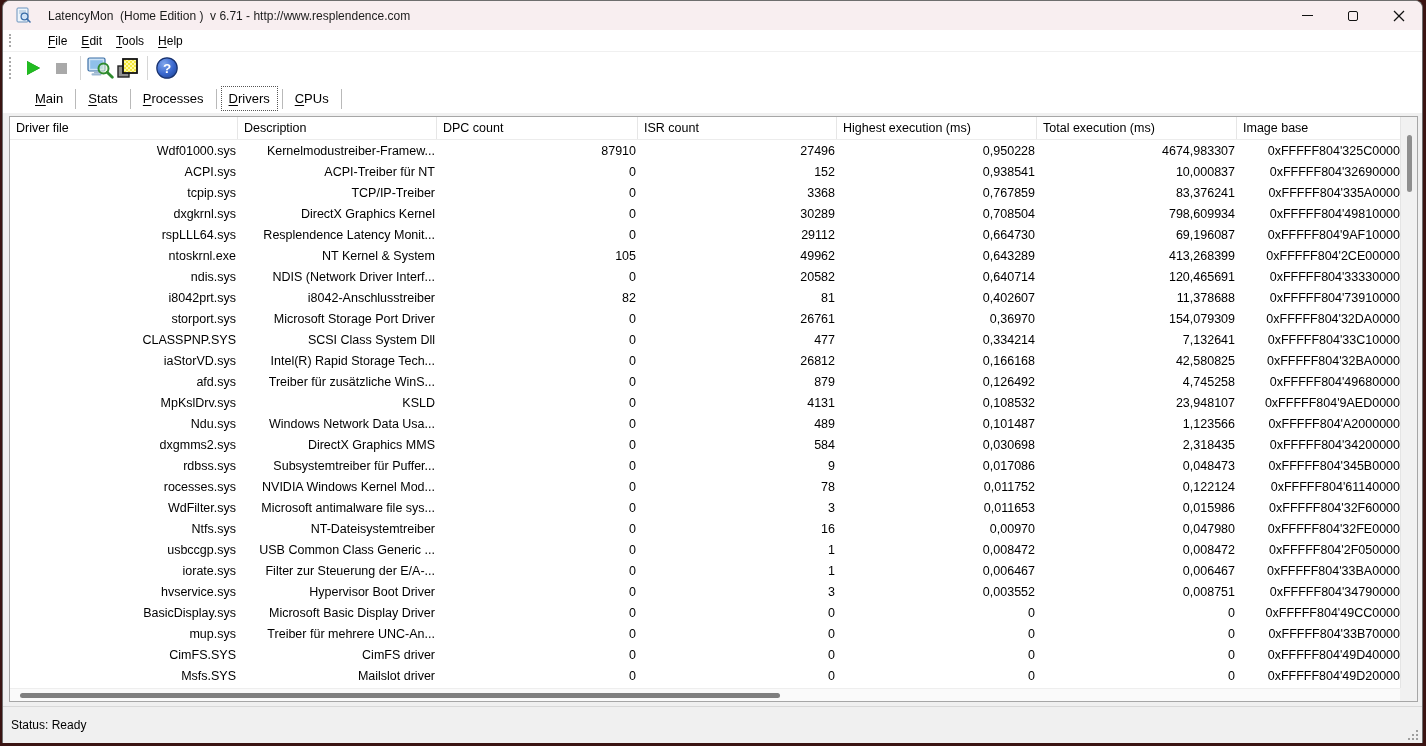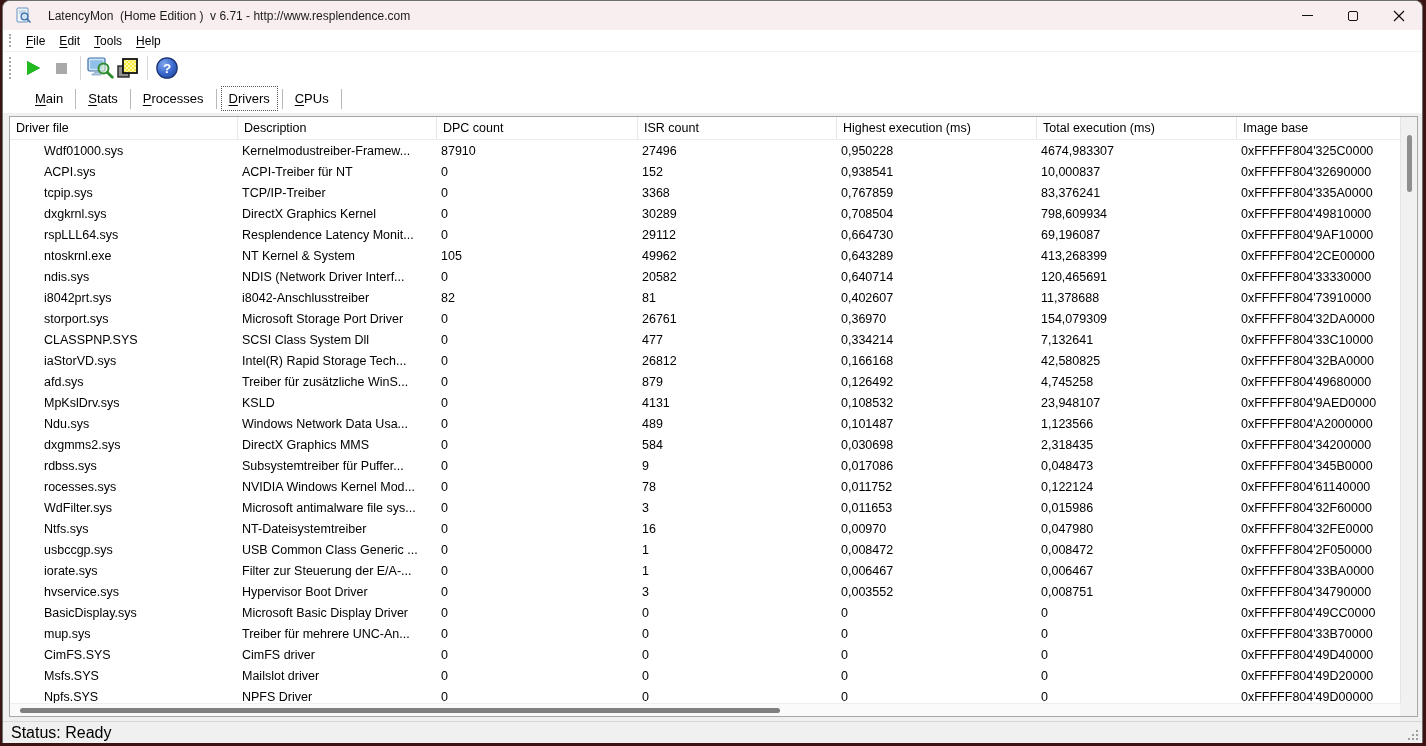--- a/index.html
+++ b/index.html
@@ -15,21 +15,21 @@
     padding-left:12px; flex:0 0 auto; }
   .app-icon { width:17px; height:17px; flex:0 0 auto; }
   .title-text { margin-left:16px; font-size:12px; color:#1b1b1b; white-space:pre; }
   .win-controls { margin-left:auto; display:flex; height:100%; }
   .win-btn { width:46px; height:100%; display:flex; align-items:center; justify-content:center; cursor:default; }
   .glyph-min { width:11px; height:0; border-top:1.4px solid #111; }
   .glyph-max { width:10px; height:10px; border:1.4px solid #111; border-radius:2px; }
 
   
   .menubar { height:22px; background:#fff; display:flex; align-items:center;
-    padding-left:6px; border-bottom:1px solid #f0f0f0; flex:0 0 auto; }
+    padding-left:6px; border-bottom:1px solid #f0f0f0; flex:0 0 auto;gap:22px; }
   .gripper { border-left:2px dotted #a8a8a8; margin-right:8px; }
   .menubar .gripper { height:13px; }
   .menu-item { font-size:12px; padding:2px 7px; }
   .menu-item u, .tab u { text-decoration:underline; text-underline-offset:2px; }
 
   
   .toolbar { height:32px; background:#fff; display:flex; align-items:center;
     padding-left:6px; flex:0 0 auto; }
   .toolbar .gripper { height:22px; }
   .tb-btn { display:flex; align-items:center; justify-content:center; width:28px; height:28px; }
@@ -38,43 +38,43 @@
   .stop-sq { width:11px; height:11px; background:#a9a9a9; }
 
   
   .tabbar { height:29px; background:#fff; display:flex; align-items:center;
     padding-left:20px; flex:0 0 auto; }
   .tab { font-size:13px; padding:3px 6px; margin:0 6px; white-space:nowrap; }
   .tab.selected { outline:1px dotted #555; outline-offset:1px;text-align:center; }
   .tab-sep { width:1px; height:20px; background:#b9b9b9; }
 
   
-  .workspace { flex:1 1 auto; background:#f0f0f0; position:relative; }
+  .workspace { flex:1 1 auto; background:#f0f0f0; position:relative;text-align:right; }
   .dtable { position:absolute; left:6px; top:3px; right:4px; bottom:4px;
     background:#fff; border:1px solid #a6a6a6; }
   .thead { position:absolute; left:0; top:0; right:17px; height:23px;
     display:grid; grid-template-columns:198px 199px 201px 199px 200px 200px minmax(0,1fr);
     align-items:center; border-bottom:1px solid #ececec; background:#fff; }
   .hcell { font-size:12.5px; padding-left:6px; white-space:nowrap; overflow:hidden; height:100%; display:flex; align-items:center; }
   .hcell + .hcell { border-left:1px solid #e6e6e6;margin-left:29px; }
   .tbody { position:absolute; left:0; top:23px; right:17px; bottom:13px; overflow:hidden;margin-left:28px; }
   .trow { display:grid; grid-template-columns:198px 199px 201px 199px 200px 200px minmax(0,1fr);
     height:21px; align-items:center; }
   .tcell { font-size:12.5px; padding-left:6px; white-space:nowrap; overflow:hidden; }
 
   
   .vscroll { position:absolute; top:0; right:0; bottom:13px; width:17px; background:#f1f1f1; border-left:1px solid #e4e4e4; }
   .vthumb { position:absolute; left:6px; top:18px; width:5px; height:57px; background:#8f8f8f; border-radius:3px; }
   .hscroll { position:absolute; left:0; right:17px; bottom:0; height:13px; background:#fafafa; border-top:1px solid #eee; }
   .hthumb { position:absolute; left:10px; top:4px; width:760px; height:5px; background:#7f7f7f; border-radius:3px; }
   .sb-corner { position:absolute; right:0; bottom:0; width:17px; height:13px; background:#f1f1f1; }
 
   
-  .statusbar { height:22px; background:#f0f0f0; border-top:1px solid #d8d8d8;
-    display:flex; align-items:center; padding-left:8px; font-size:16px; flex:0 0 auto; position:relative; }
+  .statusbar { height:37px; background:#f0f0f0; border-top:1px solid #d8d8d8;
+    display:flex; align-items:center; padding-left:8px; font-size:12px; flex:0 0 auto; position:relative; }
   .resize-grip { position:absolute; right:4px; bottom:3px; width:12px; height:12px; }
   .resize-grip::after { content:''; position:absolute; right:0; bottom:0; width:2px; height:2px;
     background:#9e9e9e; box-shadow:-4px 0 #9e9e9e,-8px 0 #9e9e9e,0 -4px #9e9e9e,-4px -4px #9e9e9e,0 -8px #9e9e9e; }
 </style>
 </head>
 <body>
 
 <div class="window">
 
   <div class="titlebar">

